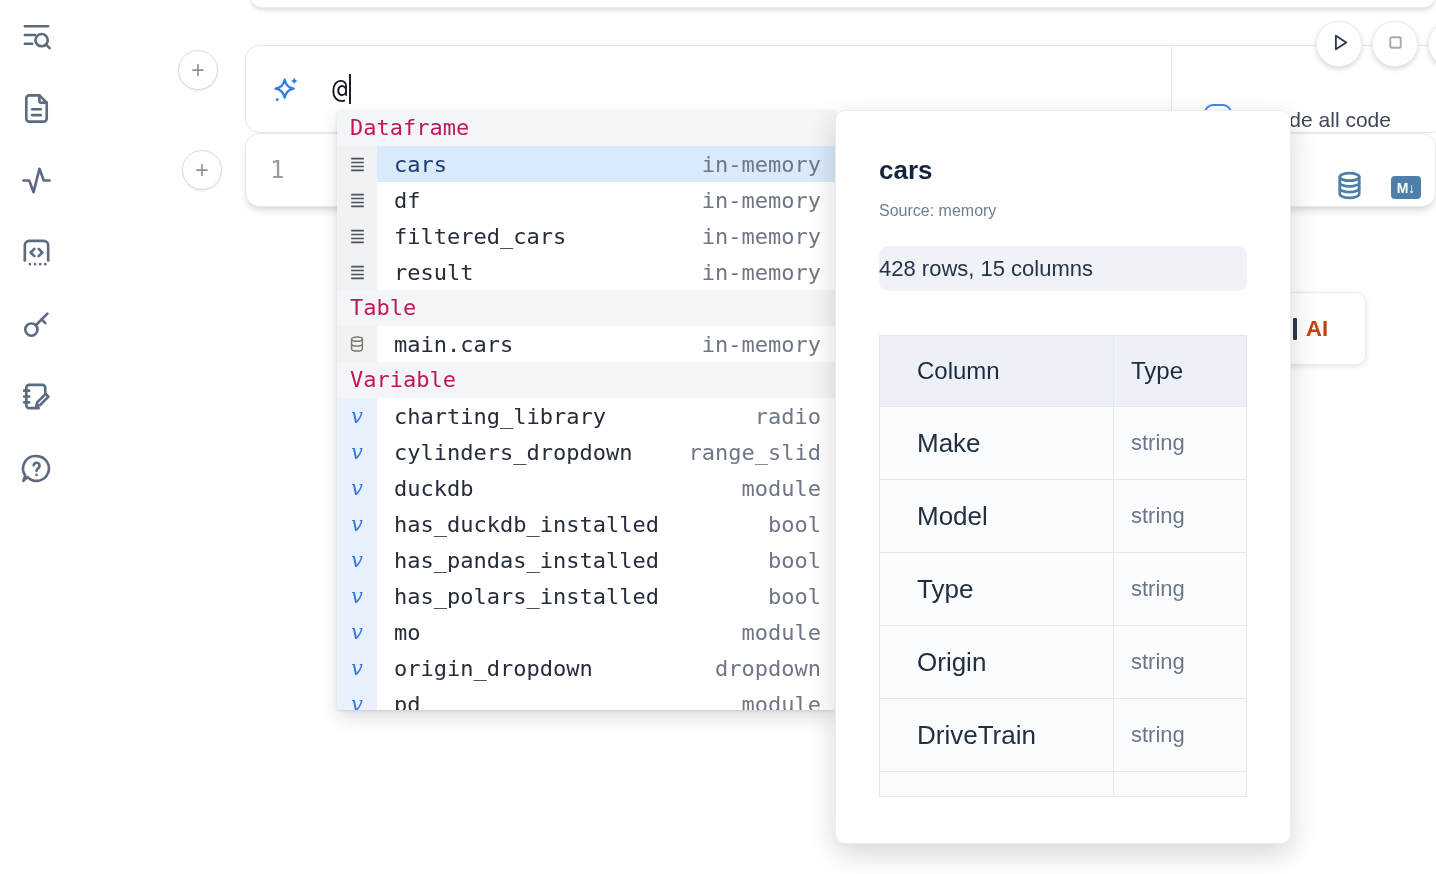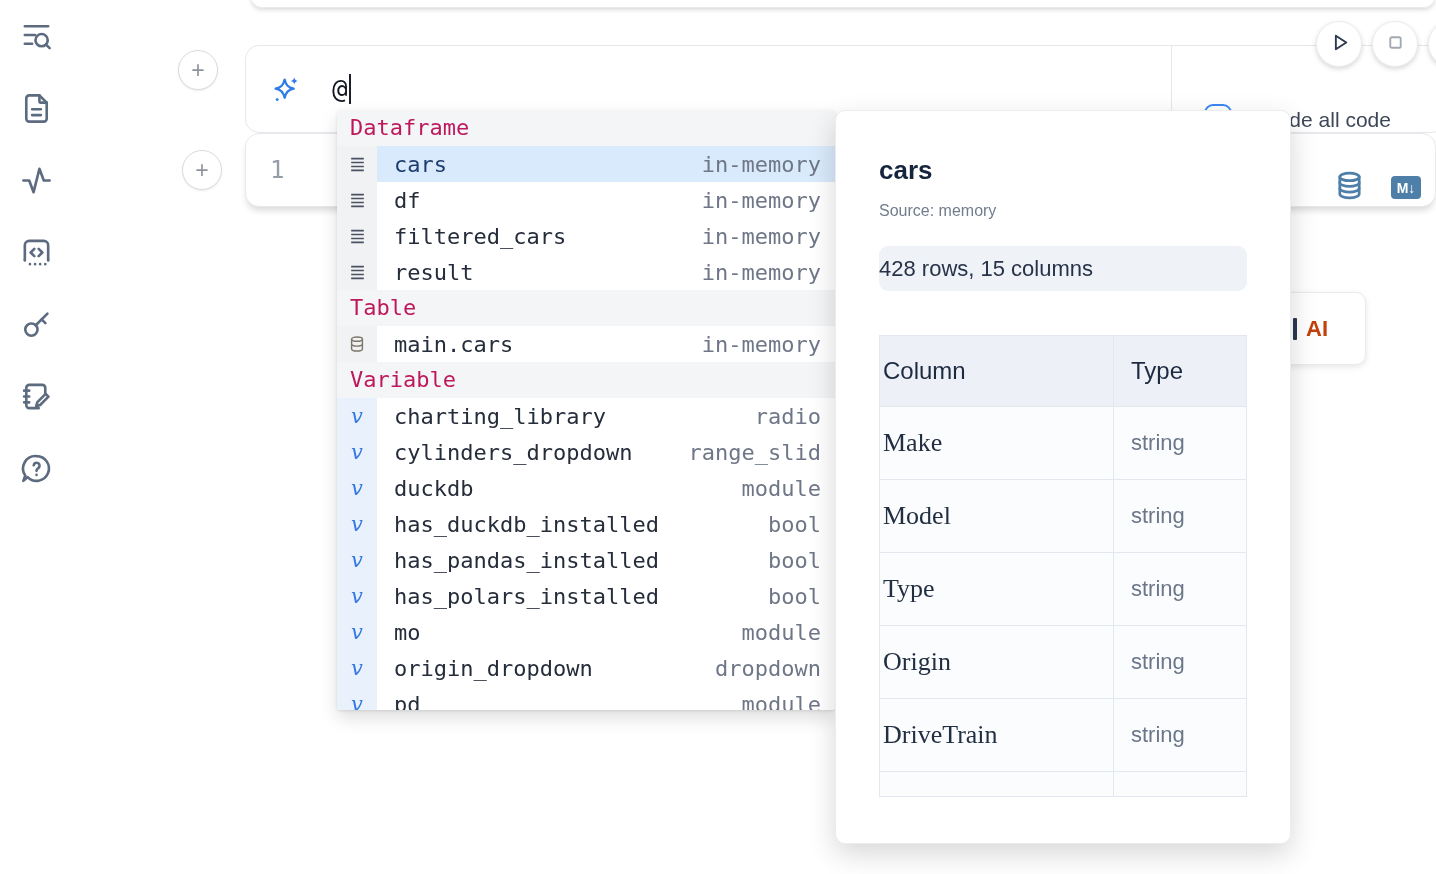--- a/index.html
+++ b/index.html
@@ -79,25 +79,25 @@
   
   .panel { position:absolute; left:835px; top:110px; width:456px; height:734px; background:#fff;
     border:1px solid #ececf0; border-radius:10px; box-shadow:0 10px 28px rgba(0,0,0,.16);
     overflow:hidden; z-index:6; padding:44px 43px 0 43px; }
   .pv-title { font-size:26px; font-weight:bold; color:#16243e; }
   .pv-source { margin-top:16px; font-size:16px; color:#717d8c; }
   .pv-badge { margin-top:26px; width:368px; height:45px; line-height:45px; background:#eff2f7;
     border-radius:9px; font-size:22px; color:#273349; }
   .pv-table { margin-top:44px; width:368px; height:462px; overflow:hidden;
     border:1px solid #e3e8ee; display:grid; grid-template-columns:233px 1fr; align-content:start; }
-  .pv-cell { display:flex; align-items:center; padding-left:3px; }
+  .pv-cell { display:flex; align-items:center; padding-left:37px; }
   .pv-cell.c2 { border-left:1px solid #e3e8ee; padding-left:17px; }
   .pv-head { height:70px; background:#edf1f7; font-size:24px; color:#1d2a40; }
   .pv-body { height:73px; background:#fbfcfe; border-top:1px solid #e3e8ee; }
-  .pv-col { font-family:Liberation Serif, serif; font-size:26px; color:#222f42; }
+  .pv-col { font-family:Liberation Sans, sans-serif; font-size:26px; color:#222f42; }
   .pv-type { font-size:22px; color:#6b7789; }
 </style>
 </head>
 <body>
 
 <nav class="sidebar">
   <button class="sb-btn">
       <span>
     <svg viewBox="0 0 24 24" fill="none" stroke="currentColor" stroke-width="1.8" stroke-linecap="round" stroke-linejoin="round" width="35" height="35">
           <path d="M4 5h16M4 11h7M4 17h5"></path>

